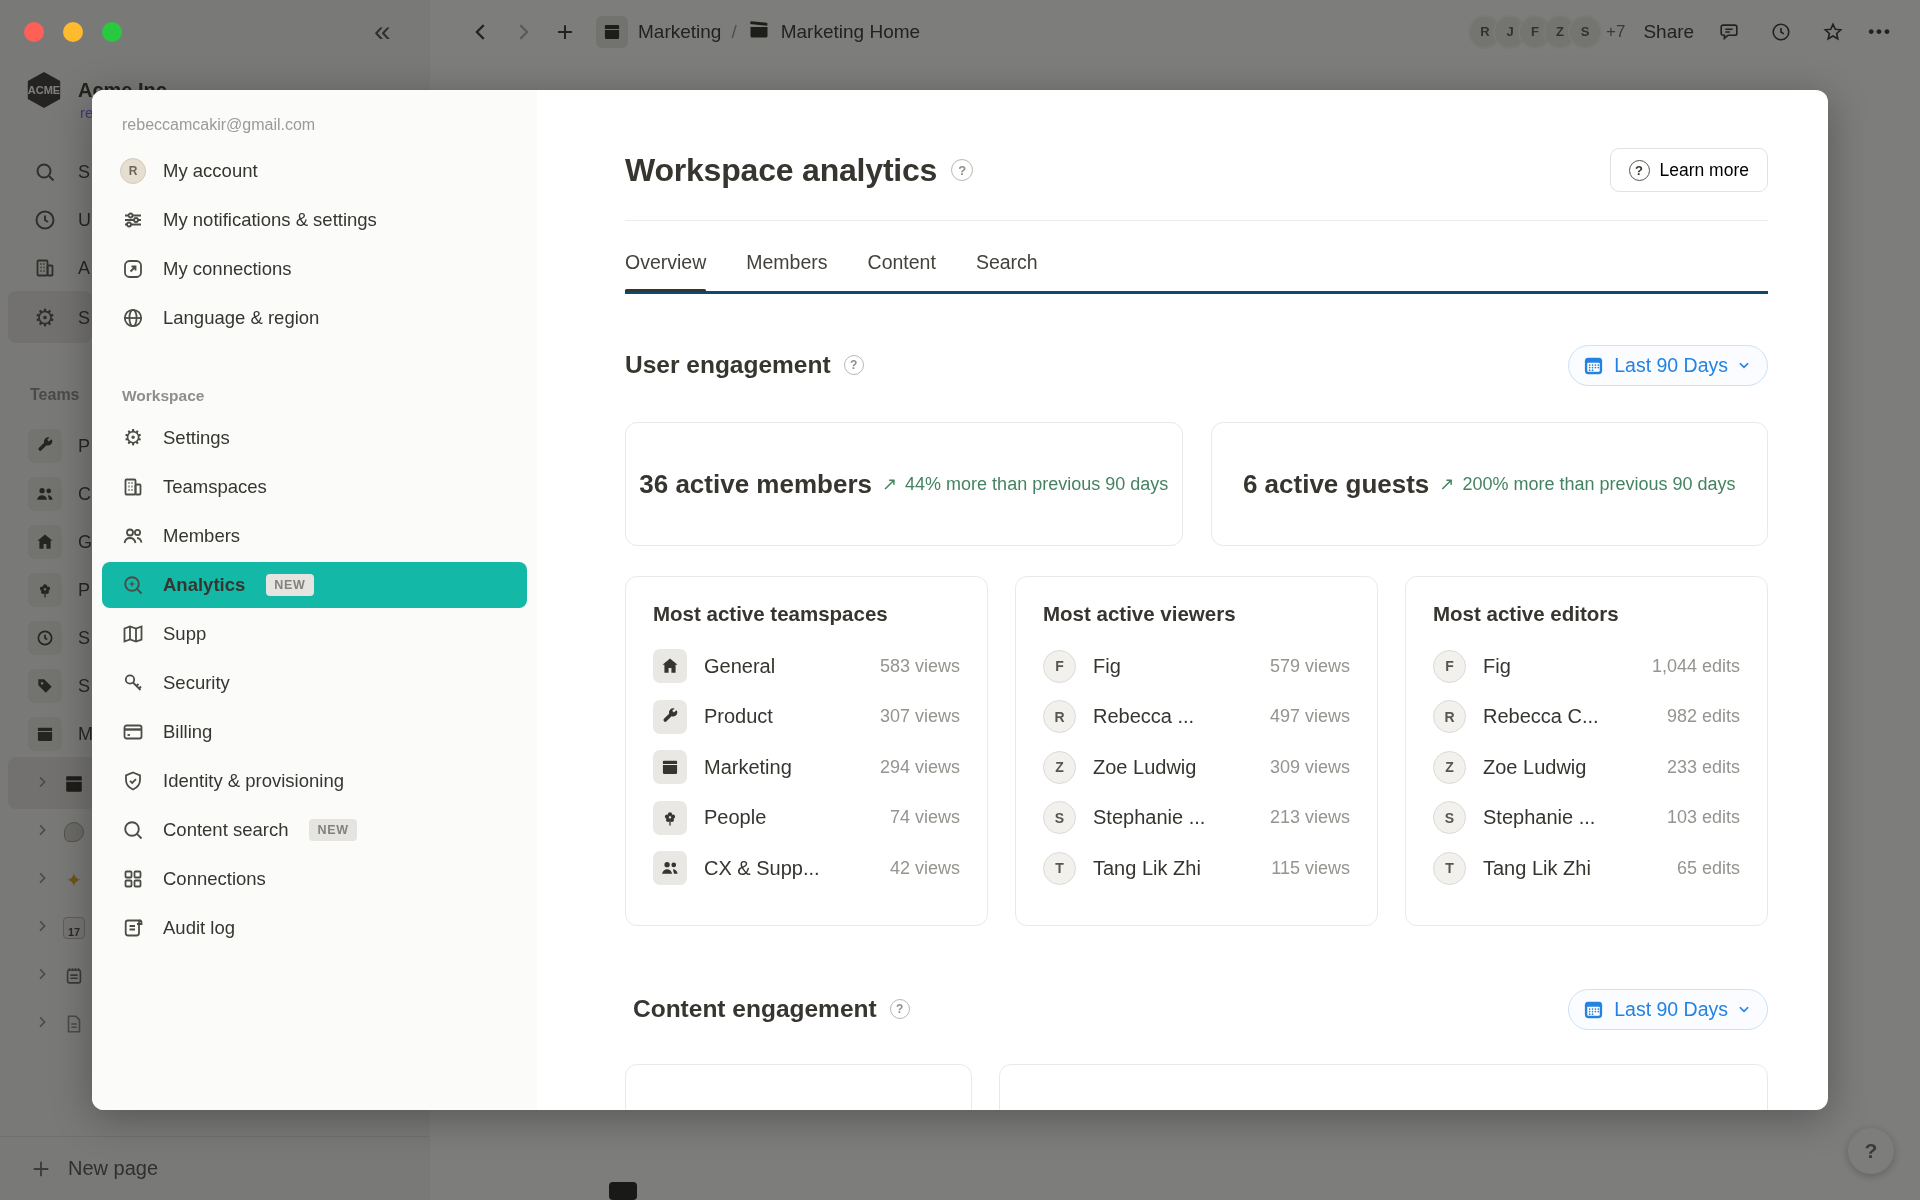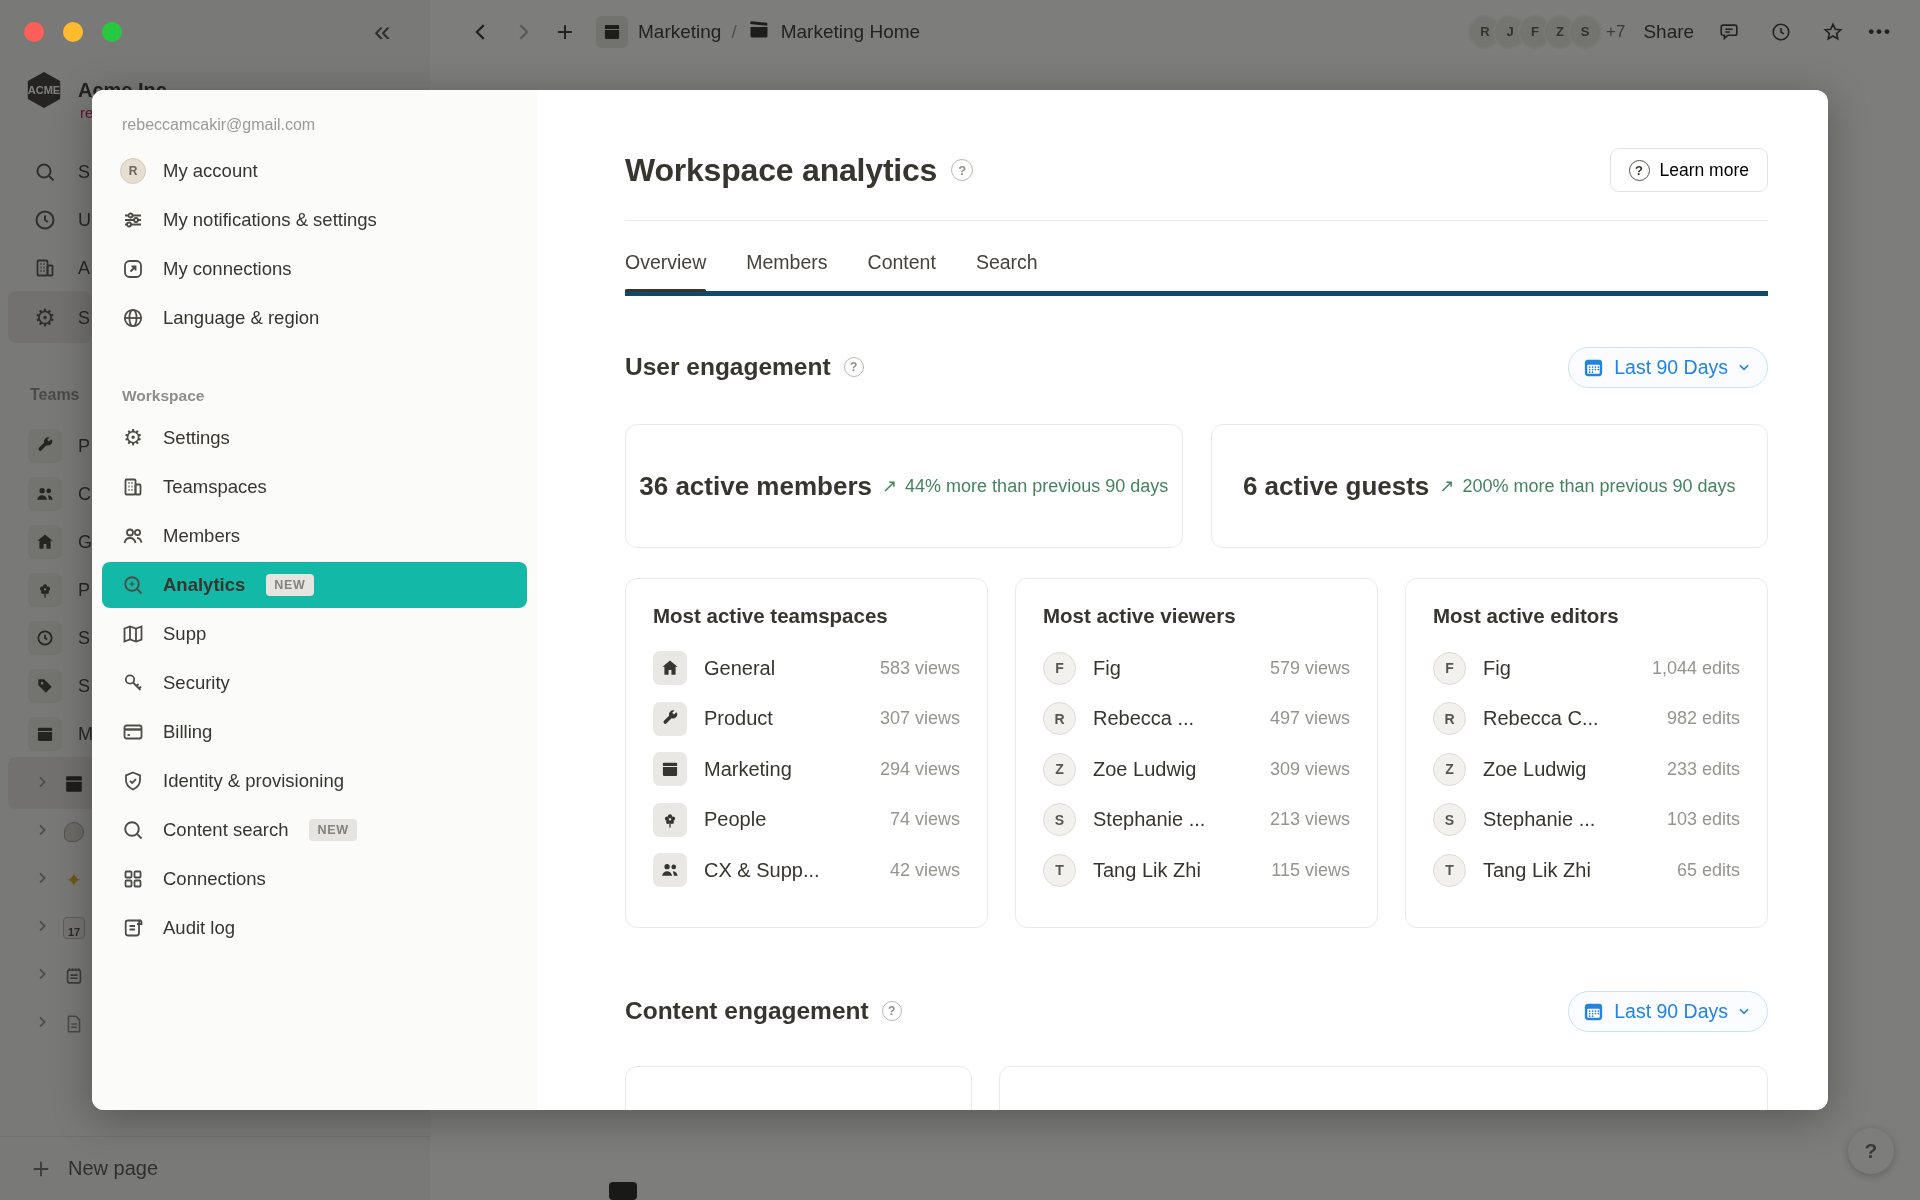--- a/index.html
+++ b/index.html
@@ -29,21 +29,21 @@
   .traffic { position:absolute; left:24px; top:22px; display:flex; gap:19px; z-index:30; }
   .light { width:20px; height:20px; border-radius:50%; }
   .light.red{ background:#fe5f57; } .light.yellow{ background:#febb2e; } .light.green{ background:#28c840; }
   .collapse { position:absolute; left:374px; top:14px; font-size:30px; color:#55534e; z-index:2; }
 
   
   .brand { position:absolute; left:26px; top:72px; display:flex; align-items:center; gap:16px; }
   .brand-logo { width:36px; height:36px; background:#3a3935; color:#fff; font-size:11px; font-weight:700;
      display:flex; align-items:center; justify-content:center; clip-path:polygon(50% 0,95% 25%,95% 75%,50% 100%,5% 75%,5% 25%); }
   .brand-name { font-size:20px; font-weight:600; }
-  .brand-sub { position:absolute; left:80px; top:104px; font-size:15px; color:#be185d; }
+  .brand-sub { position:absolute; left:80px; top:104px; font-size:15px; color:#8b5cf6; }
   .sb-row { position:absolute; left:0; width:430px; height:44px; display:flex; align-items:center; }
   .sb-row .ic { position:absolute; left:32px; width:26px; height:26px; color:#55534e; display:flex; align-items:center; justify-content:center; }
   .sb-row .ic svg{ width:24px; height:24px; }
   .sb-row .sq { position:absolute; left:28px; width:34px; height:34px; background:#e9e8e5; border-radius:7px;
                 display:flex; align-items:center; justify-content:center; color:#3b3a36; }
   .sb-row .sq svg{ width:20px; height:20px; }
   .sb-row .lbl { position:absolute; left:78px; font-size:18px; color:#403f3a; white-space:nowrap; }
   .sb-hl { position:absolute; left:8px; top:-5px; width:84px; height:52px; background:#e6e5e2; border-radius:8px; z-index:-1; }
   .teams-label { position:absolute; left:30px; top:386px; font-size:16px; font-weight:600; color:#8f8e8a; }
   .chev { position:absolute; left:34px; color:#8f8e8a; }
@@ -85,21 +85,21 @@
   .m-content { flex:1; padding:56px 60px 0 88px; overflow:hidden; }
   .title-row { display:flex; align-items:center; justify-content:space-between; height:48px; }
   .h1wrap { display:flex; align-items:center; gap:14px; }
   h1 { font-size:32px; font-weight:700; letter-spacing:-.2px; }
   .qcircle { border:1.5px solid #b9b8b4; color:#8f8e8a; border-radius:50%; width:22px; height:22px;
       display:flex; align-items:center; justify-content:center; font-size:13px; font-weight:600; }
   .learn-btn { display:flex; align-items:center; gap:10px; height:44px; padding:0 18px; border:1px solid #e3e2e0;
       border-radius:9px; font-size:17.5px; font-weight:500; background:#fff; }
   .learn-btn .qcircle { border-color:#55534e; color:#37352f; width:21px; height:21px; }
   .divider { height:1px; background:#ebebea; margin-top:26px; }
-  .tabs { display:flex; gap:40px; margin-top:30px; border-bottom:5px solid #0c4a6e; font-size:19.5px; color:#44423d; }
+  .tabs { display:flex; gap:40px; margin-top:30px; border-bottom:3px solid #0c4a6e; font-size:19.5px; color:#44423d; }
   .tab { position:relative; padding-bottom:17px; }
   .tab.active::after { content:""; position:absolute; left:0; right:0; bottom:-1px; height:3px; background:#37352f; border-radius:2px; }
   .sec-row { display:flex; align-items:center; justify-content:space-between; margin-top:50px; height:42px; }
   .h2wrap { display:flex; align-items:center; gap:13px; }
   h2 { font-size:24.5px; font-weight:700; }
   .qcircle.sm { width:20px; height:20px; font-size:12px; }
   .range-pill { display:flex; align-items:center; gap:9px; height:41px; padding:0 16px 0 13px; border-radius:21px;
       border:1.5px solid #cde0f5; background:#fafcff; color:#2383e2; font-size:19.5px; font-weight:500; }
   .range-pill svg.cal { width:23px; height:23px; }
   .range-pill svg.cdn { width:14px; height:14px; }
@@ -112,21 +112,21 @@
   .card { flex:1; height:350px; border:1px solid #e9e9e7; border-radius:12px; padding:25px 27px; }
   .card-title { font-size:20.5px; font-weight:700; margin-bottom:15px; }
   .lrow { display:flex; align-items:center; height:50.5px; gap:17px; }
   .lrow .isq { width:34px; height:34px; border-radius:7px; background:#e9e8e5; display:flex; align-items:center;
       justify-content:center; color:#37352f; flex:0 0 auto; }
   .lrow .isq svg { width:20px; height:20px; }
   .lrow .pav { width:33px; height:33px; border-radius:50%; background:#f3f1ee; border:1px solid #dcdad6;
       display:flex; align-items:center; justify-content:center; font-size:14px; font-weight:700; color:#57564f; flex:0 0 auto; }
   .lrow .nm { flex:1; font-size:20px; white-space:nowrap; overflow:hidden; }
   .lrow .vl { font-size:18px; color:#95948f; white-space:nowrap; }
-  .sec-row.ce { margin-top:62px; }
+  .sec-row.ce { margin-top:62px;margin-left:8px; }
   .partials { display:flex; gap:27px; margin-top:34px; }
   .pcard { border:1px solid #e9e9e7; border-radius:12px; height:90px; background:#fff; }
   .pcard.a { flex:0 0 347px; } .pcard.b { flex:1; }
 </style>
 </head>
 <body>
 
 <div class="app">
 
   <aside class="sidebar">

